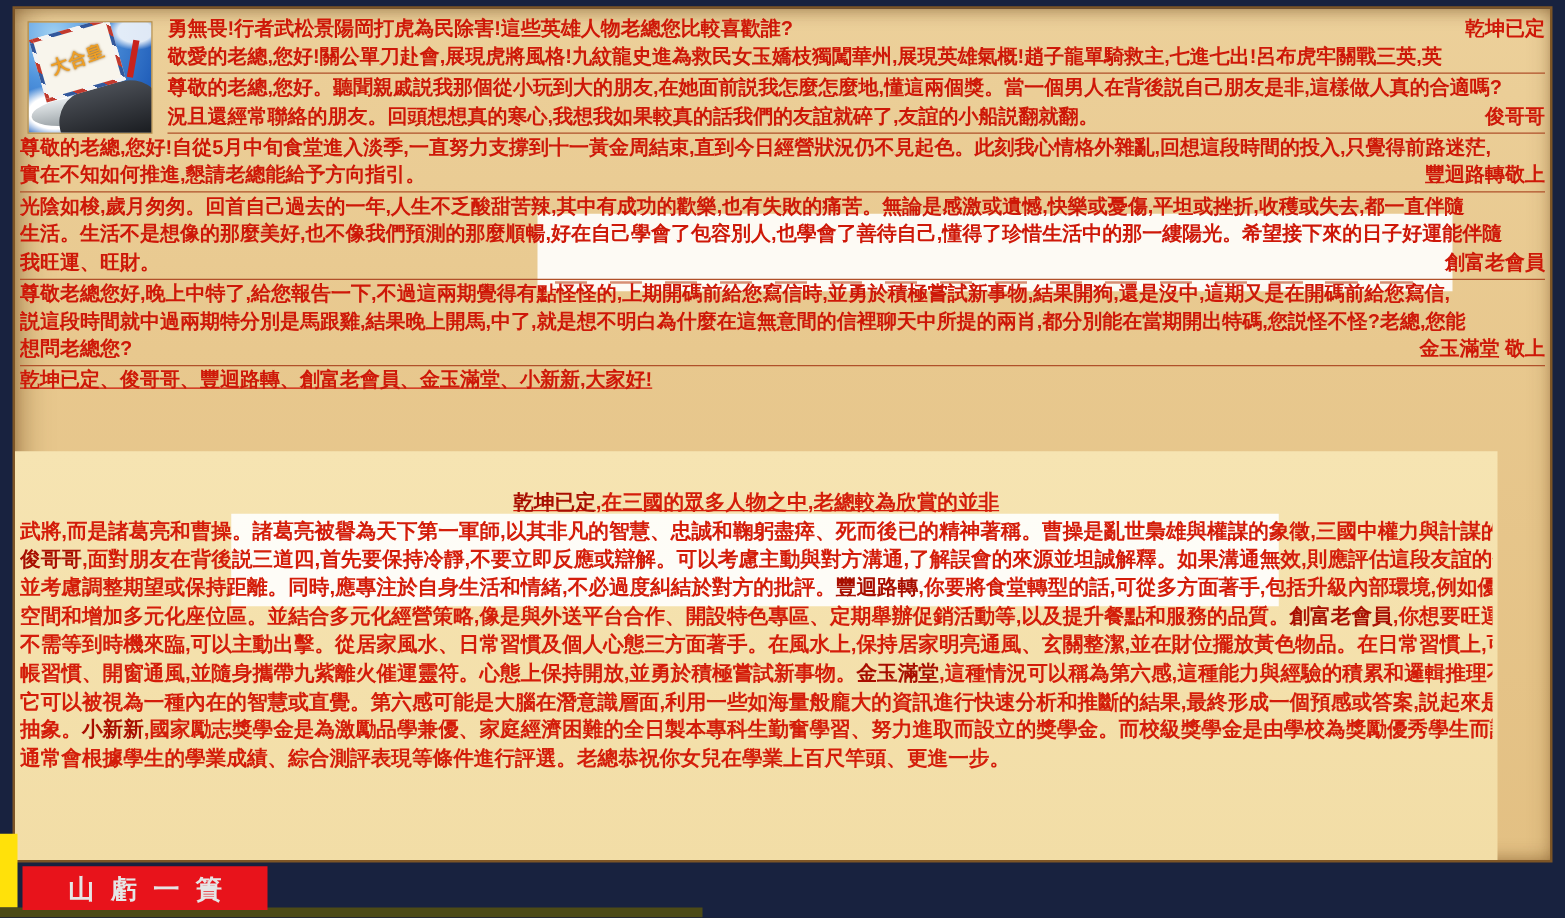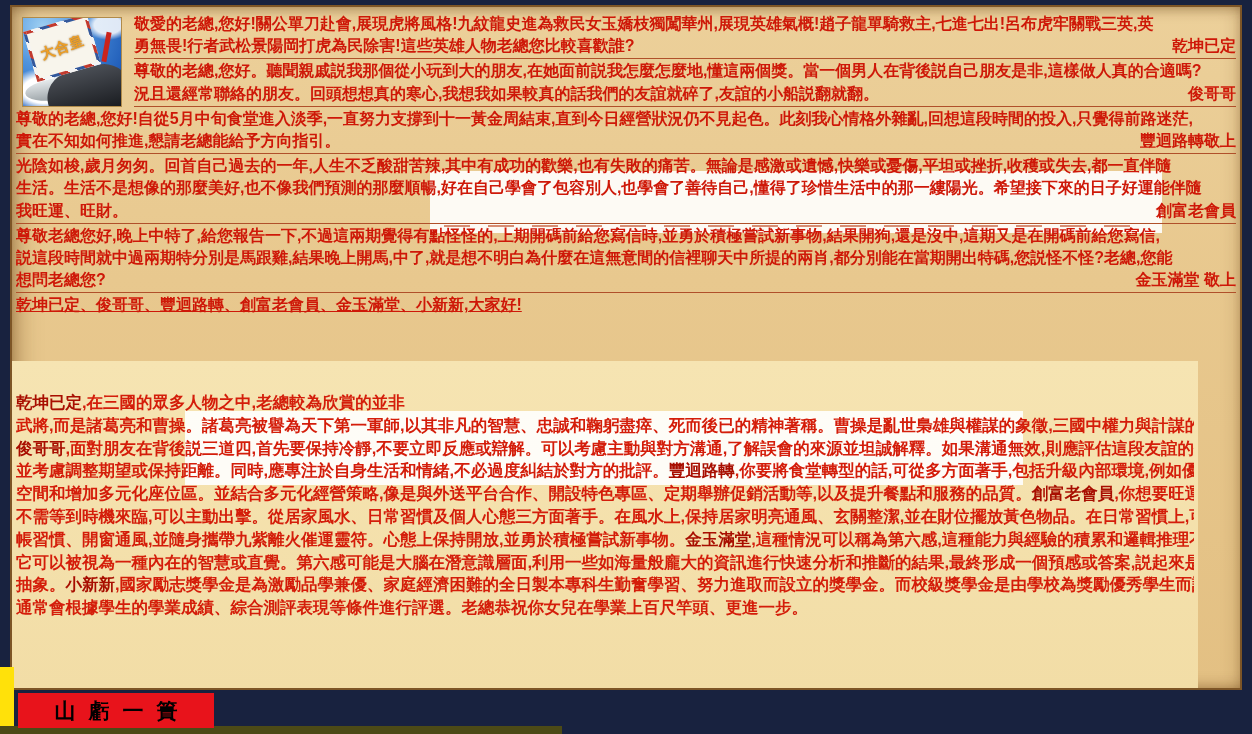--- a/index.html
+++ b/index.html
@@ -33,21 +33,21 @@
   .para.wrap{margin-left:118px;}
   .tline{line-height:22.2px;white-space:nowrap;overflow:hidden;}
   .lastline{display:flex;justify-content:space-between;}
   .lastline .sig{margin-left:14px;flex:none;}
   .greeting{line-height:22.2px;white-space:nowrap;overflow:hidden;text-decoration:underline;}
 
   
   .reply{position:absolute;left:4px;top:384px;width:1178px;z-index:3;
     color:#d41d0a;font-weight:bold;font-size:16.5px;}
   .rline{line-height:22.8px;white-space:nowrap;overflow:hidden;}
-  .rline.right{text-align:left;}
+  .rline.right{text-align:center;text-decoration:underline;}
   .rline .hl{color:#a80e00;}
 
   
   .mail-img{position:absolute;left:10px;top:10px;width:98px;height:88px;z-index:4;
     overflow:hidden;border:1px solid #b08b4a;
     background:radial-gradient(circle at 20% 10%,#9fd0f2 0%,#4f93dd 35%,#1f5cb8 80%);}
   .cloud{position:absolute;background:radial-gradient(closest-side,#ffffff 60%,rgba(255,255,255,0));}
   .cloud.c1{left:-14px;bottom:-6px;width:70px;height:44px;}
   .cloud.c2{left:30px;bottom:10px;width:54px;height:30px;opacity:.9;}
   .cloud.c3{right:-10px;top:-8px;width:46px;height:30px;opacity:.85;}
@@ -66,21 +66,21 @@
   .env-label{color:#ef9f25;font-weight:bold;font-size:14px;
     text-shadow:0 0 2px #7a4a00;transform:rotate(-4deg);letter-spacing:1px;}
 
   
   .yellow-strip{position:absolute;left:0;top:667px;width:14px;height:59px;
     background:#ffe10a;z-index:5;}
   .olive-bar{position:absolute;left:0;top:726px;width:562px;height:8px;
     background:#4c4a16;z-index:5;}
   .banner{position:absolute;left:18px;top:693px;width:196px;height:35px;
     background:#e8131b;z-index:6;display:flex;align-items:center;justify-content:center;
-    color:#000000;font-weight:bold;font-size:21px;letter-spacing:13px;text-indent:13px;
+    color:#e5e5e5;font-weight:bold;font-size:21px;letter-spacing:13px;text-indent:13px;
     cursor:pointer;}
 </style>
 </head>
 <body>
 
 <div class="stage">
 
   <div class="paper">
     <div class="reply-bg"></div>
 
@@ -96,25 +96,25 @@
       <div class="mbox-shelf"></div>
       <div class="mbox"></div>
       <div class="flag"></div>
       <div class="envelope">
         <span class="env-label">大合皇</span>
       </div>
     </div>
 
     <div class="letters" id="letters-root">
         <div class="para wrap">
-          <div class="tline">敬愛的老總,您好!關公單刀赴會,展現虎將風格!九紋龍史進為救民女玉嬌枝獨闖華州,展現英雄氣概!趙子龍單騎救主,七進七出!呂布虎牢關戰三英,英</div>
           <div class="tline lastline">
             <span>勇無畏!行者武松景陽岡打虎為民除害!這些英雄人物老總您比較喜歡誰?</span>
             <span class="sig">乾坤已定</span>
           </div>
+          <div class="tline">敬愛的老總,您好!關公單刀赴會,展現虎將風格!九紋龍史進為救民女玉嬌枝獨闖華州,展現英雄氣概!趙子龍單騎救主,七進七出!呂布虎牢關戰三英,英</div>
         </div>
         <div class="para wrap">
           <div class="tline">尊敬的老總,您好。聽聞親戚説我那個從小玩到大的朋友,在她面前説我怎麼怎麼地,懂這兩個獎。當一個男人在背後説自己朋友是非,這樣做人真的合適嗎?</div>
           <div class="tline lastline">
             <span>況且還經常聯絡的朋友。回頭想想真的寒心,我想我如果較真的話我們的友誼就碎了,友誼的小船説翻就翻。</span>
             <span class="sig">俊哥哥</span>
           </div>
         </div>
         <div class="para">
           <div class="tline">尊敬的老總,您好!自從5月中旬食堂進入淡季,一直努力支撐到十一黃金周結束,直到今日經營狀況仍不見起色。此刻我心情格外雜亂,回想這段時間的投入,只覺得前路迷茫,</div>

